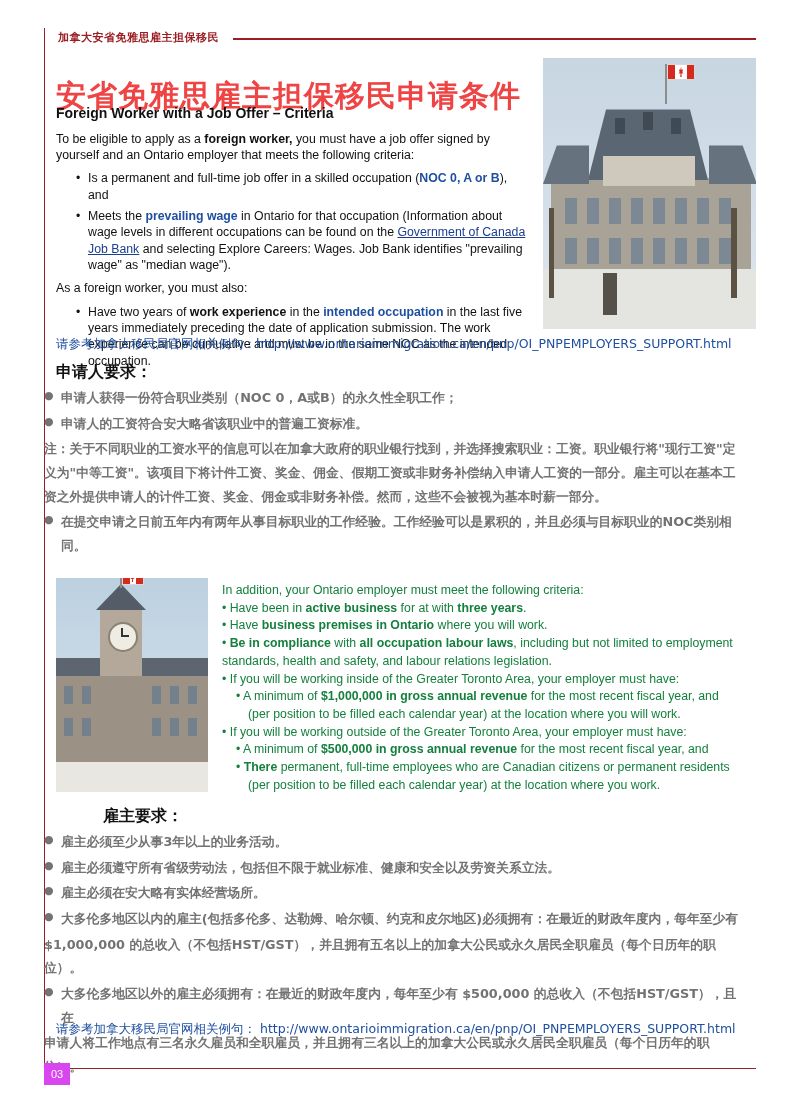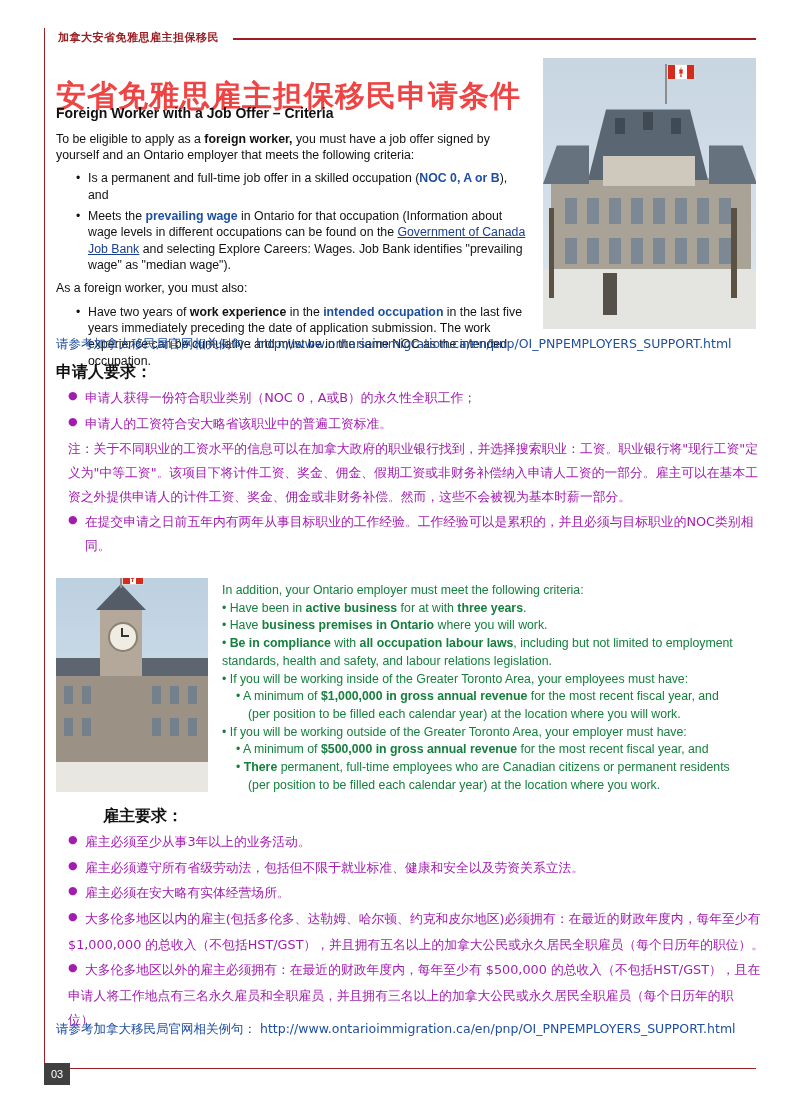--- a/index.html
+++ b/index.html
@@ -134,25 +134,26 @@
     position: absolute;
     left: 56px;
     font-size: 16px;
     font-weight: bold;
     color: #111;
   }
   .zh-head.applicant { top: 362px; }
   .zh-head.employer { top: 806px; margin-left: 47px; }
   .zh-body {
     position: absolute;
-    left: 68px;
+    left: 44px;
     width: 700px;
     font-size: 12.8px;
     line-height: 1.85;
-    color: #a21caf;
+    color: #737373;
+    font-weight: bold;
   }
   .zh-body.applicant { top: 386px; }
   .zh-body.employer { top: 830px; }
   .zh-item {
     margin-bottom: 2px;
     padding-left: 17px;
     position: relative;
   }
   .zh-item.bullet:before {
     content: "\25CF";
@@ -174,21 +175,21 @@
   }
   .mid-en .row { margin-bottom: 1px; }
   .mid-en .sub { padding-left: 14px; }
   .mid-en .sub2 { padding-left: 26px; }
   .page-num {
     position: absolute;
     left: 44px;
     top: 1063px;
     width: 26px;
     height: 22px;
-    background: #404040;
+    background: #d946ef;
     color: #ffffff;
     font-size: 11px;
     display: flex;
     align-items: center;
     justify-content: center;
   }
   
   .sky {
     position: absolute; left: 0; top: 0; width: 100%; height: 100%;
     background: linear-gradient(#c8d6e2, #dde6ee);
@@ -337,21 +338,21 @@
     <div class="win" style="left:132px; top:140px; width:9px; height:18px; background:#74808c;"></div>
     <div class="ground" style="height:14%; background:#e9e7e2;"></div>
   </div>
 
   <div class="mid-en">
     <div class="row">In addition, your Ontario employer must meet the following criteria:</div>
     <div class="row"><span>• Have been in </span><b>active business</b><span> for at with </span><b>three years</b><span>.</span></div>
     <div class="row"><span>• Have </span><b>business premises in Ontario</b><span> where you will work.</span></div>
     <div class="row"><span>• </span><b>Be in compliance</b><span> with </span><b>all occupation labour laws</b><span>, including but not limited to employment</span></div>
     <div class="row">  standards, health and safety, and labour relations legislation.</div>
-    <div class="row">• If you will be working inside of the Greater Toronto Area, your employees must have:</div>
+    <div class="row">• If you will be working inside of the Greater Toronto Area, your employer must have:</div>
     <div class="row sub"><span>• A minimum of </span><b>$1,000,000 in gross annual revenue</b><span> for the most recent fiscal year, and</span></div>
     <div class="row sub2">(per position to be filled each calendar year) at the location where you will work.</div>
     <div class="row">• If you will be working outside of the Greater Toronto Area, your employer must have:</div>
     <div class="row sub"><span>• A minimum of </span><b>$500,000 in gross annual revenue</b><span> for the most recent fiscal year, and</span></div>
     <div class="row sub"><span>• </span><b>There</b><span> permanent, full-time employees who are Canadian citizens or permanent residents</span></div>
     <div class="row sub2">(per position to be filled each calendar year) at the location where you work.</div>
   </div>
 
   <div class="zh-head employer zh">雇主要求：</div>
   <div class="zh-body employer zh">

